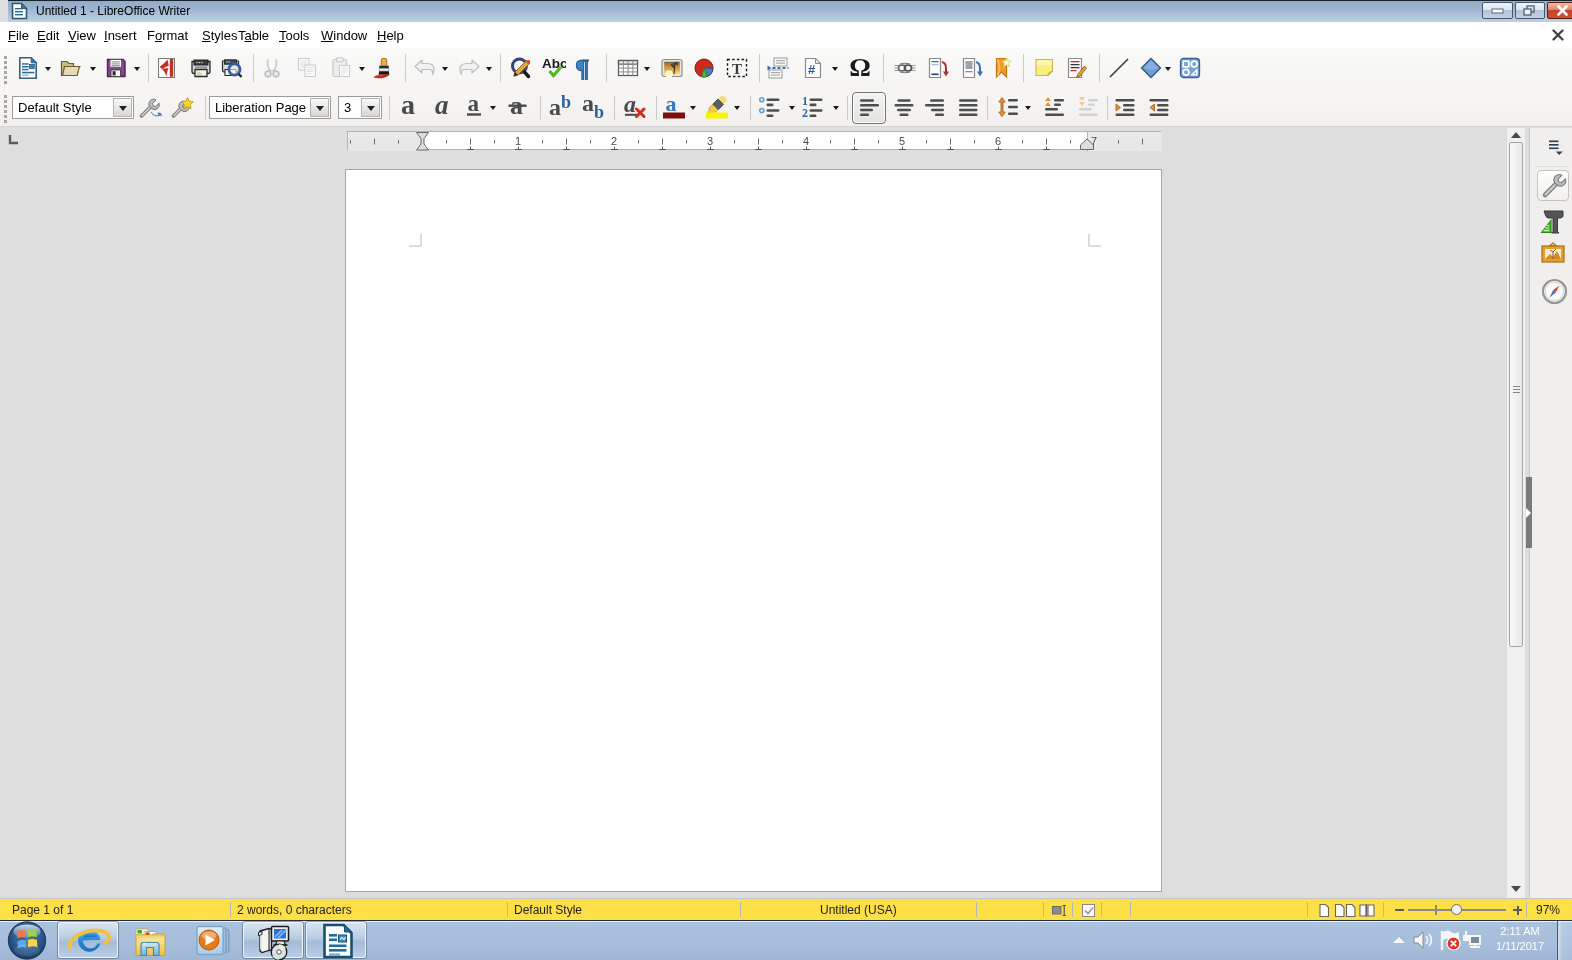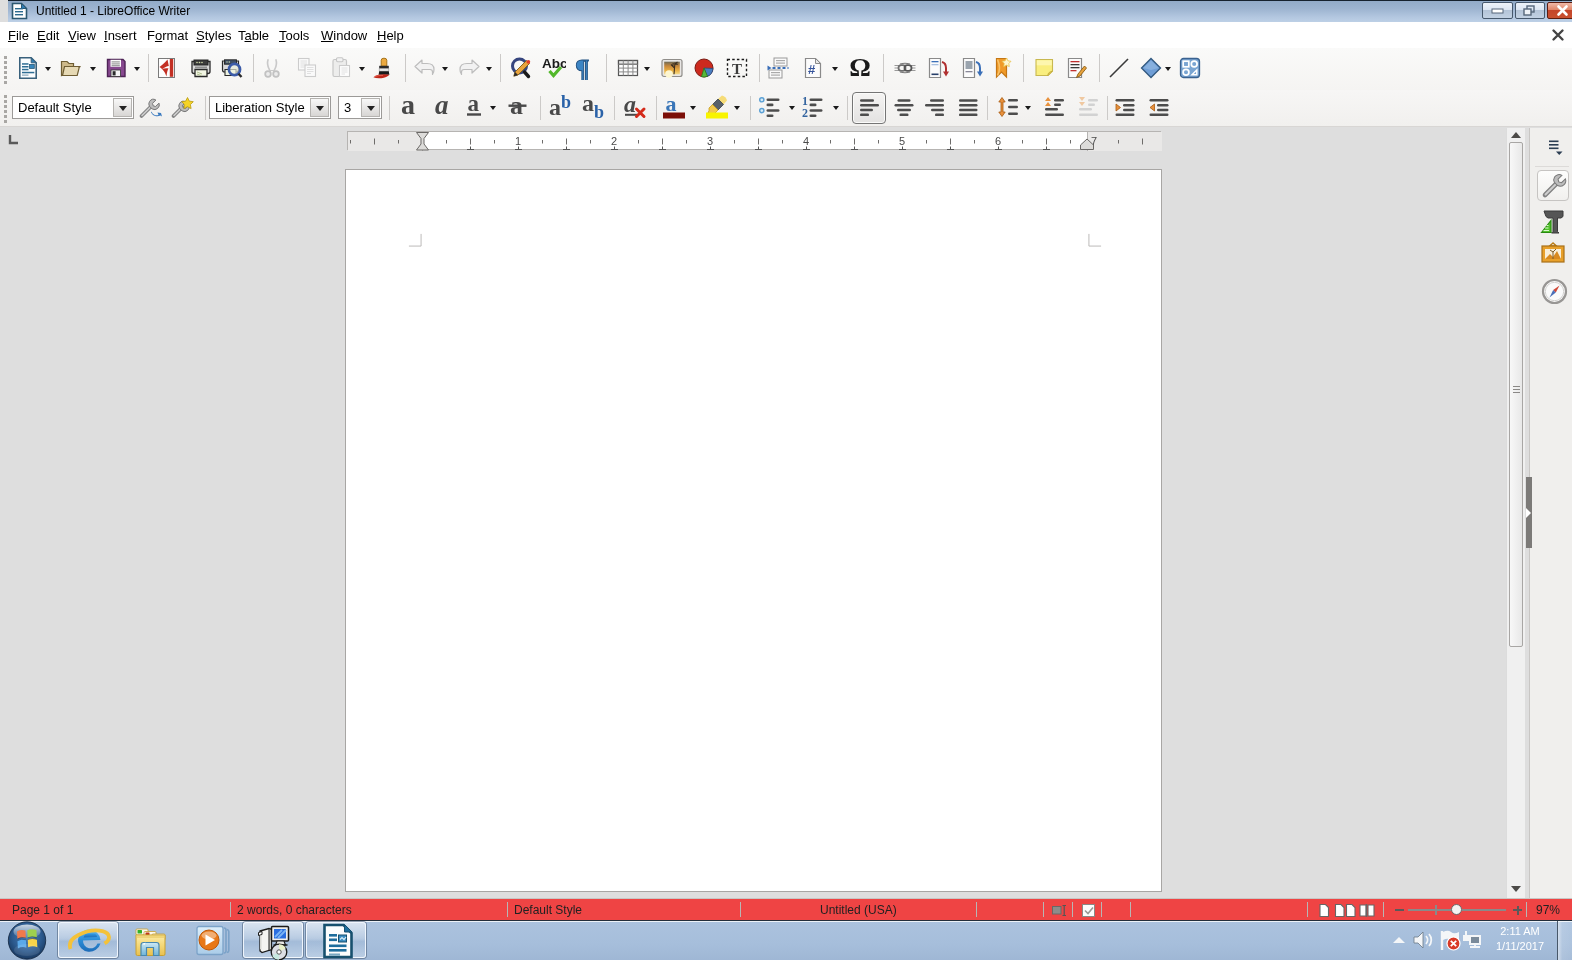--- a/index.html
+++ b/index.html
@@ -54,21 +54,21 @@
 #vthumb { position:absolute; left:2px; top:14px; width:14px; height:505px; background:linear-gradient(90deg,#f8f8f8,#e8e8e8); border:1px solid #a8a6a4; border-radius:2px; }
 #vgrip { position:absolute; left:3px; top:243px; width:7px; height:7px;
   background:repeating-linear-gradient(180deg,#8a8886 0,#8a8886 1px,transparent 1px,transparent 3px); }
 
 
 #sidebar { position:absolute; top:128px; left:1529px; width:43px; height:770px; background:#f0efed; border-left:1px solid #c8c6c4; }
 #sbcollapse { position:absolute; top:477px; left:1526px; width:6px; height:71px; background:#7c7a78; }
 #sbcollapse:after { content:""; position:absolute; top:31px; left:0px; border-top:5px solid transparent; border-bottom:5px solid transparent; border-left:5px solid #fff; }
 
 
-#statusbar { position:absolute; top:898px; left:0; width:1572px; height:22px; background:#ef4444; border-top:1px solid #c8c6c4; }
+#statusbar { position:absolute; top:898px; left:0; width:1572px; height:22px; background:#fde047; border-top:1px solid #c8c6c4; }
 .st { position:absolute; top:4px; font-size:12px; color:#222; }
 .ssep { position:absolute; top:3px; width:1px; height:15px; background:#b8b6b4; }
 
 
 #taskbar { position:absolute; top:920px; left:0; width:1572px; height:44px;
   background:linear-gradient(180deg,#232e3b 0,#232e3b 1px,#edf2f8 1px,#edf2f8 2px,#abc2de 2px,#a6bedb 55%,#9db5d3 100%); }
 .taskbtn { position:absolute; top:2px; height:36px; border:1px solid rgba(245,250,255,0.9); border-radius:3px;
   background:linear-gradient(180deg,rgba(255,255,255,0.55),rgba(255,255,255,0.20) 45%,rgba(150,175,205,0.18) 55%,rgba(235,245,255,0.35)); box-shadow:0 0 0 1px rgba(70,90,115,0.55); }
 #traytime { position:absolute; top:4px; left:1488px; width:64px; text-align:center; font-size:11px; color:#fff; line-height:15px; }
 #showdesk { position:absolute; top:1px; left:1557px; width:15px; height:39px; border-left:1px solid #48586a;
@@ -103,21 +103,21 @@
     </svg>
   </div>
 </div>
 
 <div id="menubar">
   <div class="mi" style="left:8px"><u>F</u>ile</div>
   <div class="mi" style="left:37px"><u>E</u>dit</div>
   <div class="mi" style="left:68px"><u>V</u>iew</div>
   <div class="mi" style="left:104px"><u>I</u>nsert</div>
   <div class="mi" style="left:147px">F<u>o</u>rmat</div>
-  <div class="mi" style="left:196px"><u>S</u>tyles</div>
+  <div class="mi" style="left:202px"><u>S</u>tyles</div>
   <div class="mi" style="left:238px">T<u>a</u>ble</div>
   <div class="mi" style="left:279px"><u>T</u>ools</div>
   <div class="mi" style="left:321px"><u>W</u>indow</div>
   <div class="mi" style="left:377px"><u>H</u>elp</div>
   <svg class="abs" style="left:1551px;top:6px" width="14" height="14" viewBox="0 0 14 14">
     <path d="M2.5 2.5 L11.5 11.5 M11.5 2.5 L2.5 11.5" stroke="#444" stroke-width="2.4" stroke-linecap="round"></path>
   </svg>
 </div>
 
 <div id="tb1">
@@ -406,21 +406,21 @@
   <svg class="ic" style="left:170px;top:5px" viewBox="0 0 24 24">
     <path d="M3.5 21 L12.5 12" stroke="#828282" stroke-width="3.8" stroke-linecap="round"></path>
     <path d="M4 20.5 L12.5 12" stroke="#cfcfcf" stroke-width="1.6" stroke-linecap="round"></path>
     <path d="M11.5 6.5 a4.8 4.8 0 0 1 6.4 -1.5 l-3.4 3.4 0.7 2.4 2.4 0.7 3.4 -3.4 a4.8 4.8 0 0 1 -6.8 5.9 l-2.8 -2.8 a4.8 4.8 0 0 1 0.1 -4.7 z" fill="#bcbcbc" stroke="#787878" stroke-width="1" transform="translate(-2,2)"></path>
     <path d="M17.5 9 l1.8 3.6 4 0.6 -2.9 2.9 0.7 4 -3.6 -1.9 -3.6 1.9 0.7 -4 -2.9 -2.9 4 -0.6 z" fill="#f5d327" stroke="#b89a10" stroke-width="0.8" transform="translate(0,-6.5)"></path>
   </svg>
 
   <div class="sep2" style="left:205px"></div>
 
   <div class="combo" style="left:209px;width:122px">
-      <span class="txt">Liberation Style</span>
+      <span class="txt">Liberation Page</span>
       <span class="btn"></span>
     </div>
   <div class="combo" style="left:338px;width:44px">
       <span class="txt">3</span>
       <span class="btn"></span>
     </div>
 
   <div class="sep2" style="left:389px"></div>
 
   <svg class="ic" style="left:398px;top:5px" viewBox="0 0 24 24">

